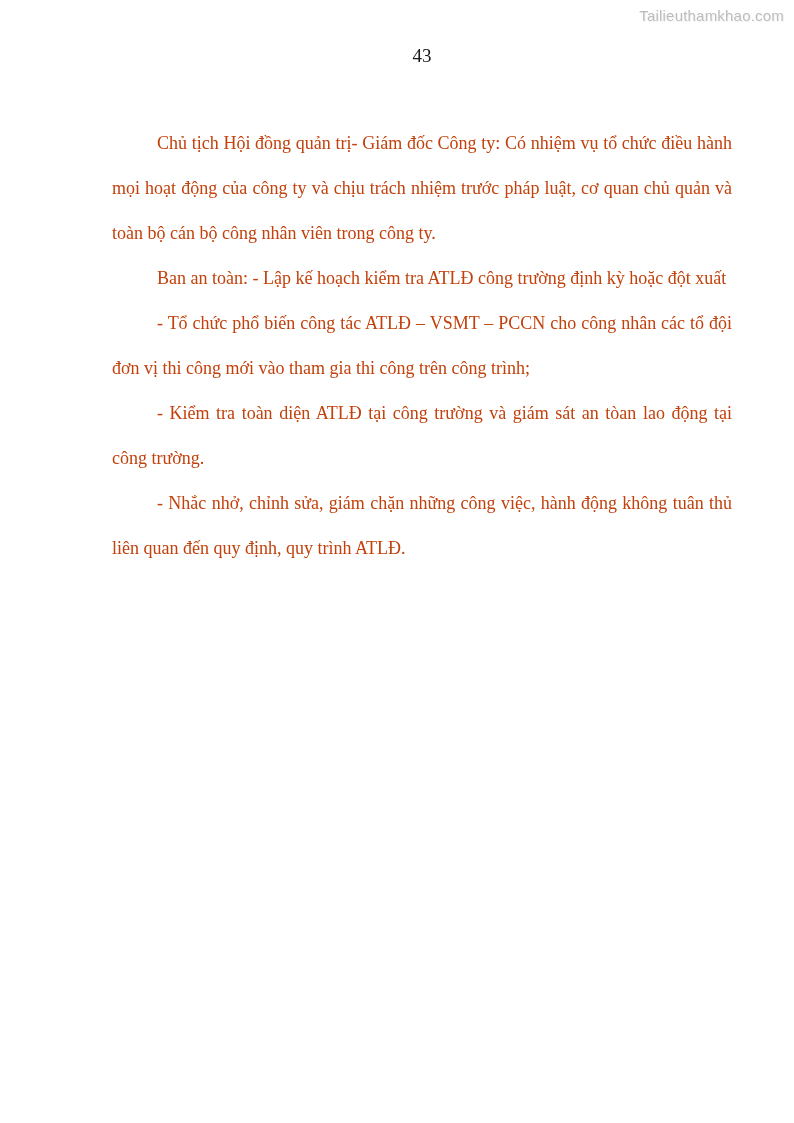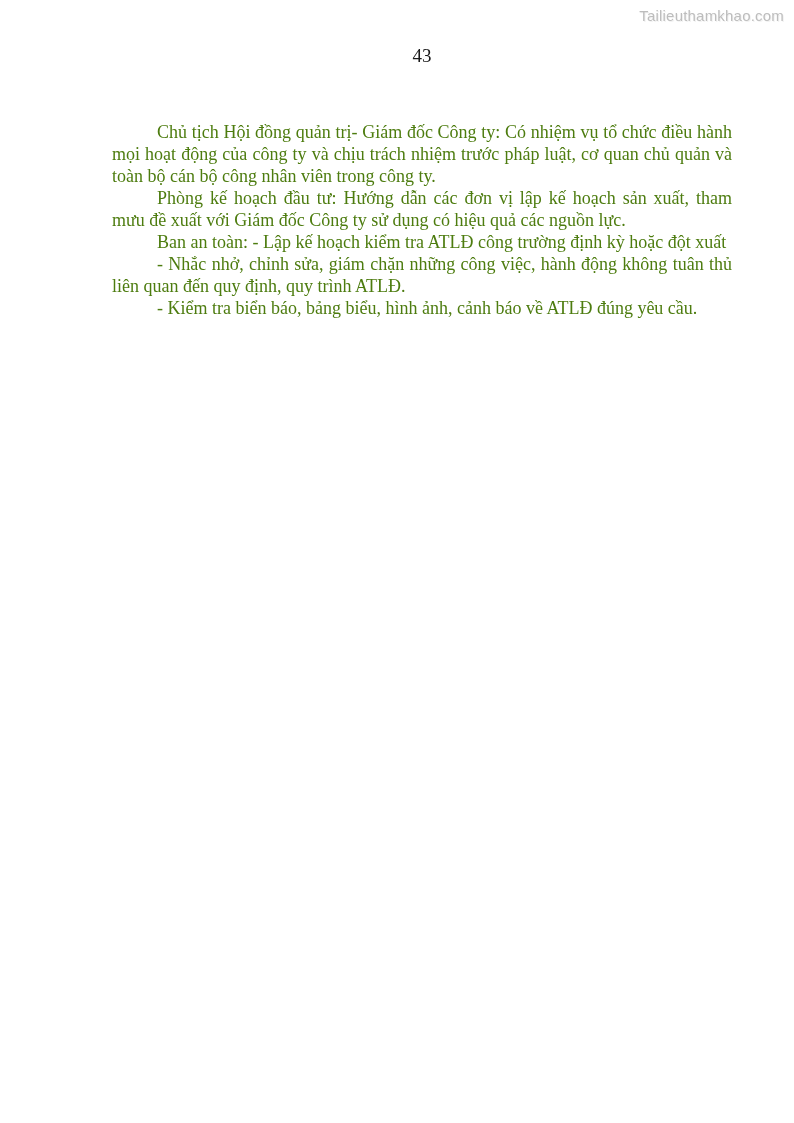--- a/index.html
+++ b/index.html
@@ -34,36 +34,36 @@
     text-align: center;
     font-size: 19px;
     color: #1a1a1a;
   }
   .content {
     position: absolute;
     top: 121px;
     left: 112px;
     width: 620px;
     font-size: 18px;
-    line-height: 22px;
+    line-height: 45px;
     text-align: justify;
-    color: #4d7c0f;
+    color: #c2410c;
   }
   .content p {
     margin: 0;
     padding: 0;
     text-indent: 45px;
   }
 </style>
 </head>
 <body>
 
 <div class="page">
   <div class="watermark">Tailieuthamkhao.com</div>
   <div class="page-number">43</div>
   <div class="content">
       <p>Chủ tịch Hội đồng quản trị- Giám đốc Công ty: Có nhiệm vụ tổ chức điều hành mọi hoạt động của công ty và chịu trách nhiệm trước pháp luật, cơ quan chủ quản và toàn bộ cán bộ công nhân viên trong công ty.</p>
-      <p>Phòng kế hoạch đầu tư: Hướng dẫn các đơn vị lập kế hoạch sản xuất, tham mưu đề xuất với Giám đốc Công ty sử dụng có hiệu quả các nguồn lực.</p>
       <p>Ban an toàn: - Lập kế hoạch kiểm tra ATLĐ công trường định kỳ hoặc đột xuất</p>
+      <p>- Tổ chức phổ biến công tác ATLĐ – VSMT – PCCN cho công nhân các tổ đội đơn vị thi công mới vào tham gia thi công trên công trình;</p>
+      <p>- Kiểm tra toàn diện ATLĐ tại công trường và giám sát an tòan lao động tại công trường.</p>
       <p>- Nhắc nhở, chỉnh sửa, giám chặn những công việc, hành động không tuân thủ liên quan đến quy định, quy trình ATLĐ.</p>
-      <p>- Kiểm tra biển báo, bảng biểu, hình ảnh, cảnh báo về ATLĐ đúng yêu cầu.</p>
     </div>
 </div>
 
 </body></html>

